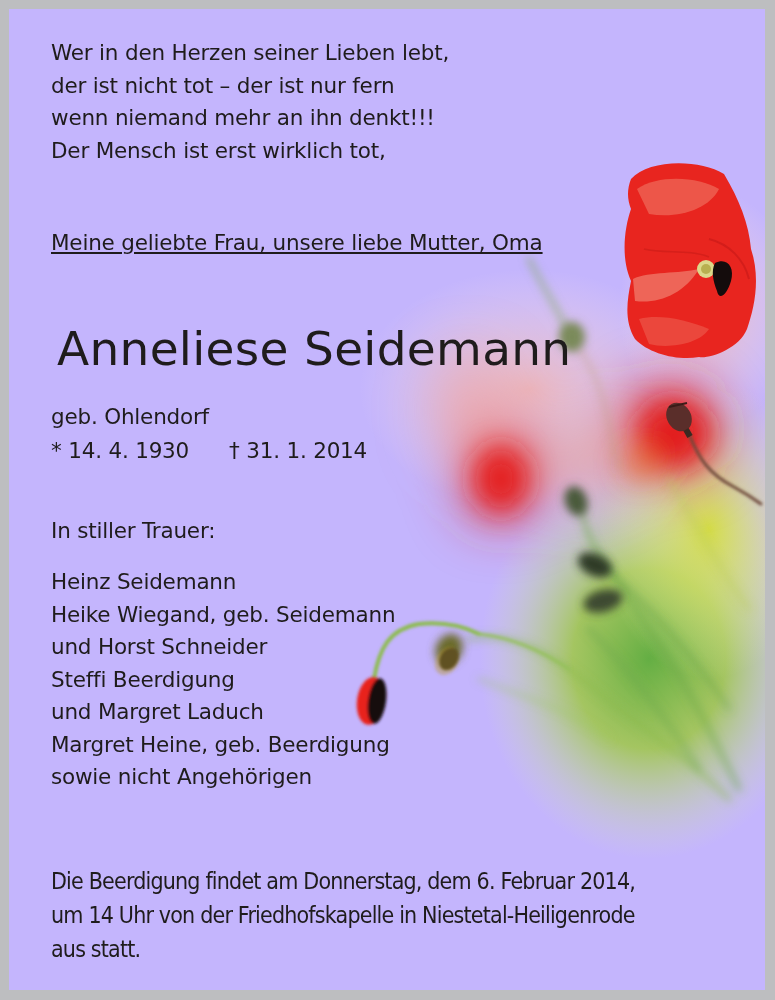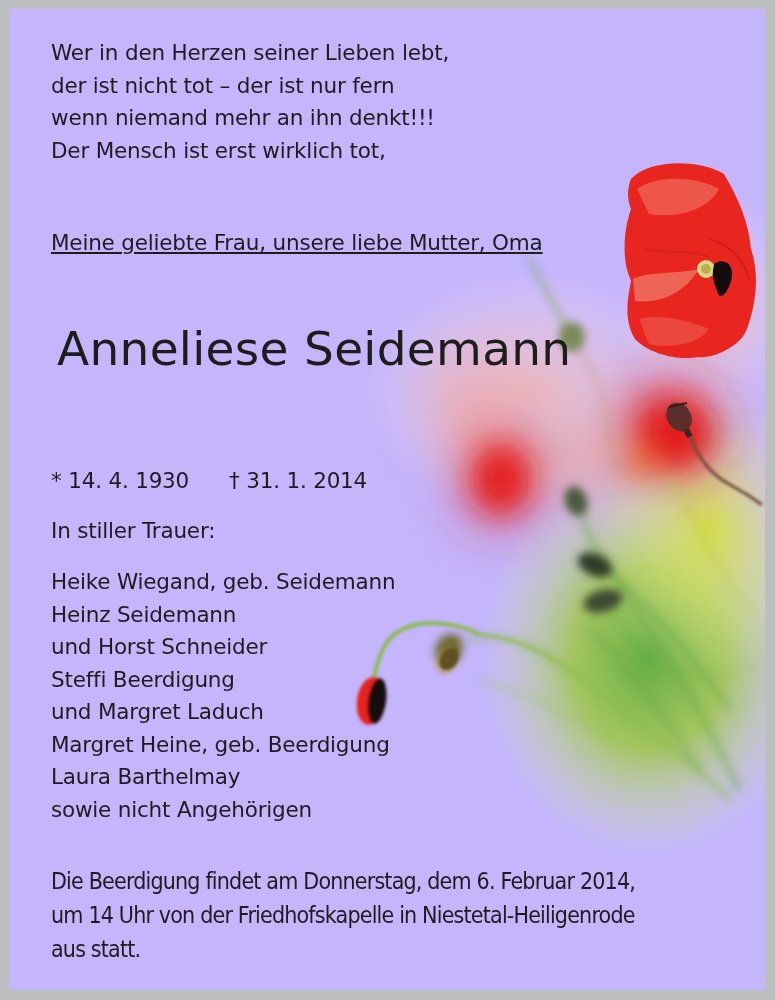--- a/index.html
+++ b/index.html
@@ -40,21 +40,21 @@
     left: 40px; top: 304px;
     font-size: 47px;
     line-height: 56px;
     letter-spacing: 0.3px;
     font-weight: normal;
     white-space: nowrap;
     color: #1f1c1c;
     margin: 8px;
   }
   .maiden { top: 392px; }
-  .dates { top: 456px; }
+  .dates { top: 426px; }
   .dates .birth { display: inline-block; width: 178px; }
   .mourn-label { top: 506px; }
   .mourners { top: 557px; }
   .funeral {
     top: 855px;
     font-size: 22.5px;
     line-height: 34px;
     letter-spacing: -0.9px;
     transform: scaleX(0.92);
     transform-origin: left top;
@@ -174,35 +174,35 @@
     <div>wenn niemand mehr an ihn denkt!!!</div>
     <div>Der Mensch ist erst wirklich tot,</div>
   </div>
 
   <div class="txt intro">
     <div>Meine geliebte Frau, unsere liebe Mutter, Oma</div>
   </div>
 
   <h1 class="name">Anneliese Seidemann</h1>
 
+  <div class="txt maiden">geb. Ohlendorf</div>
 
   <div class="txt dates">
     <span class="birth">* 14. 4. 1930</span><span>† 31. 1. 2014</span>
   </div>
 
   <div class="txt mourn-label">In stiller Trauer:</div>
 
   <div class="txt mourners">
+    <div>Heinz Seidemann</div>
     <div>Heike Wiegand, geb. Seidemann</div>
-    <div>Heinz Seidemann</div>
     <div>und Horst Schneider</div>
     <div>Steffi Beerdigung</div>
     <div>und Margret Laduch</div>
     <div>Margret Heine, geb. Beerdigung</div>
-    <div>Laura Barthelmay</div>
     <div>sowie nicht Angehörigen</div>
   </div>
 
   <div class="txt funeral">
     <div>Die Beerdigung findet am Donnerstag, dem 6. Februar 2014,</div>
     <div>um 14 Uhr von der Friedhofskapelle in Niestetal-Heiligenrode</div>
     <div>aus statt.</div>
   </div>
 
 </div>

